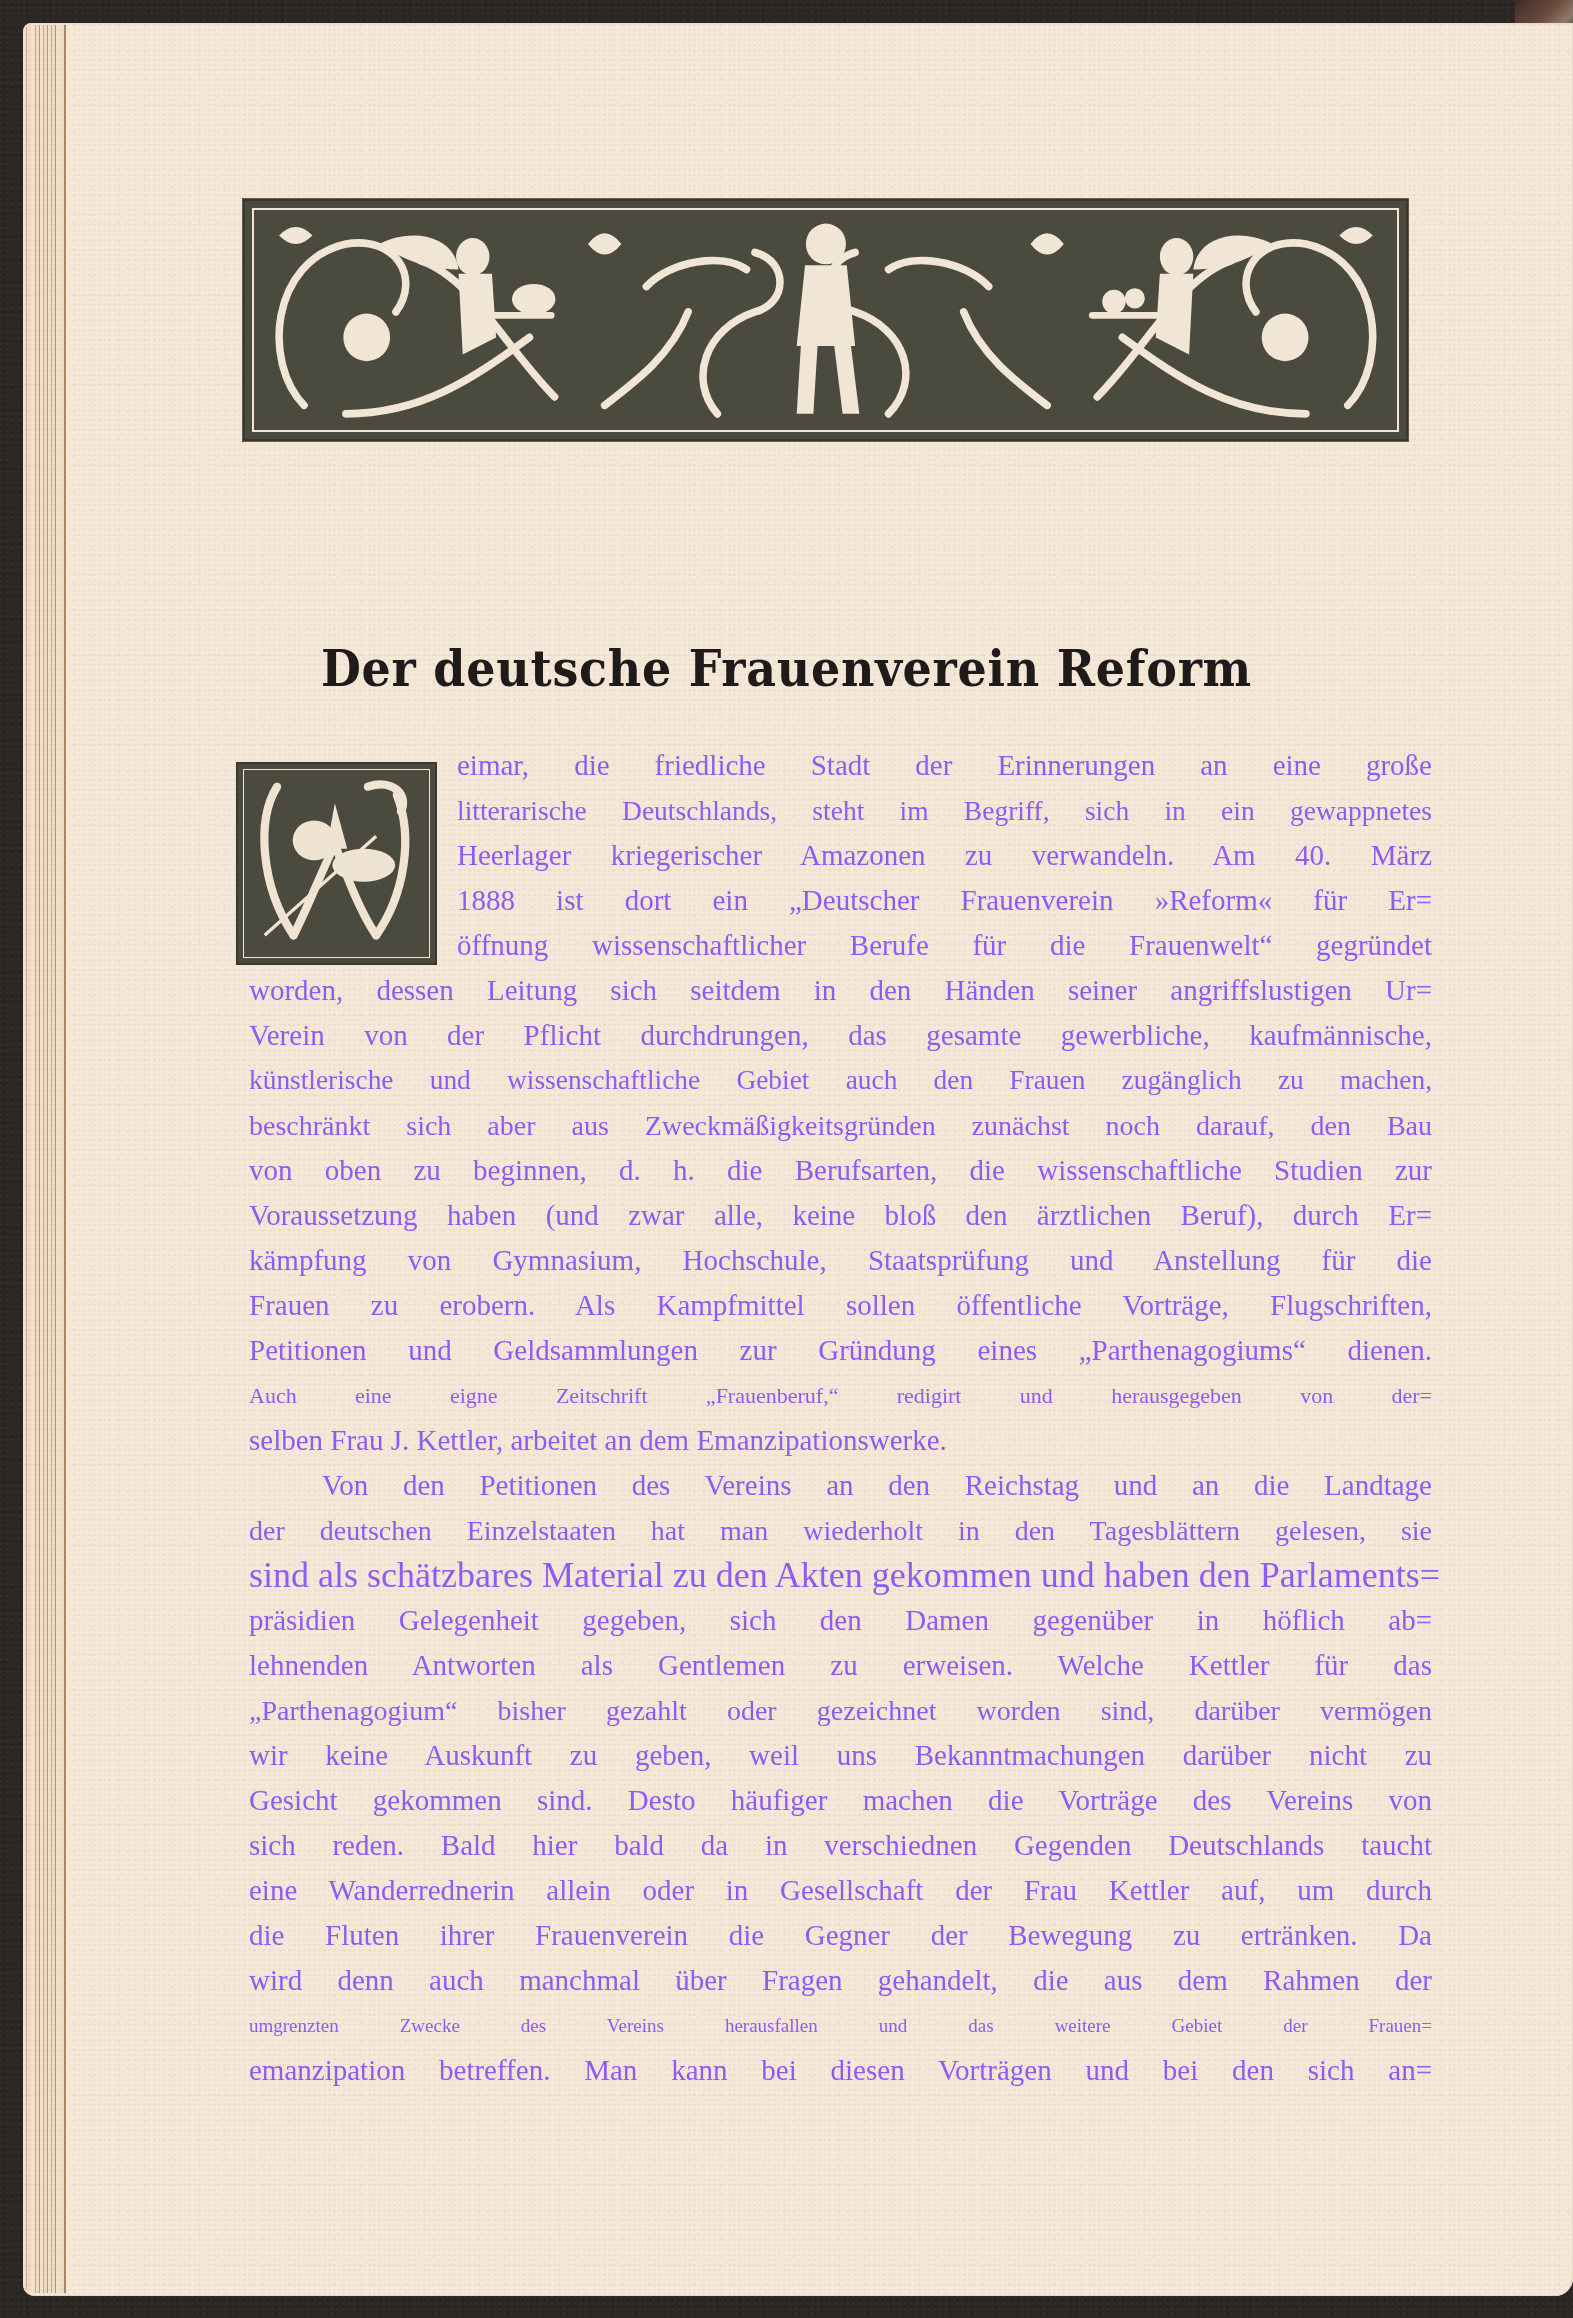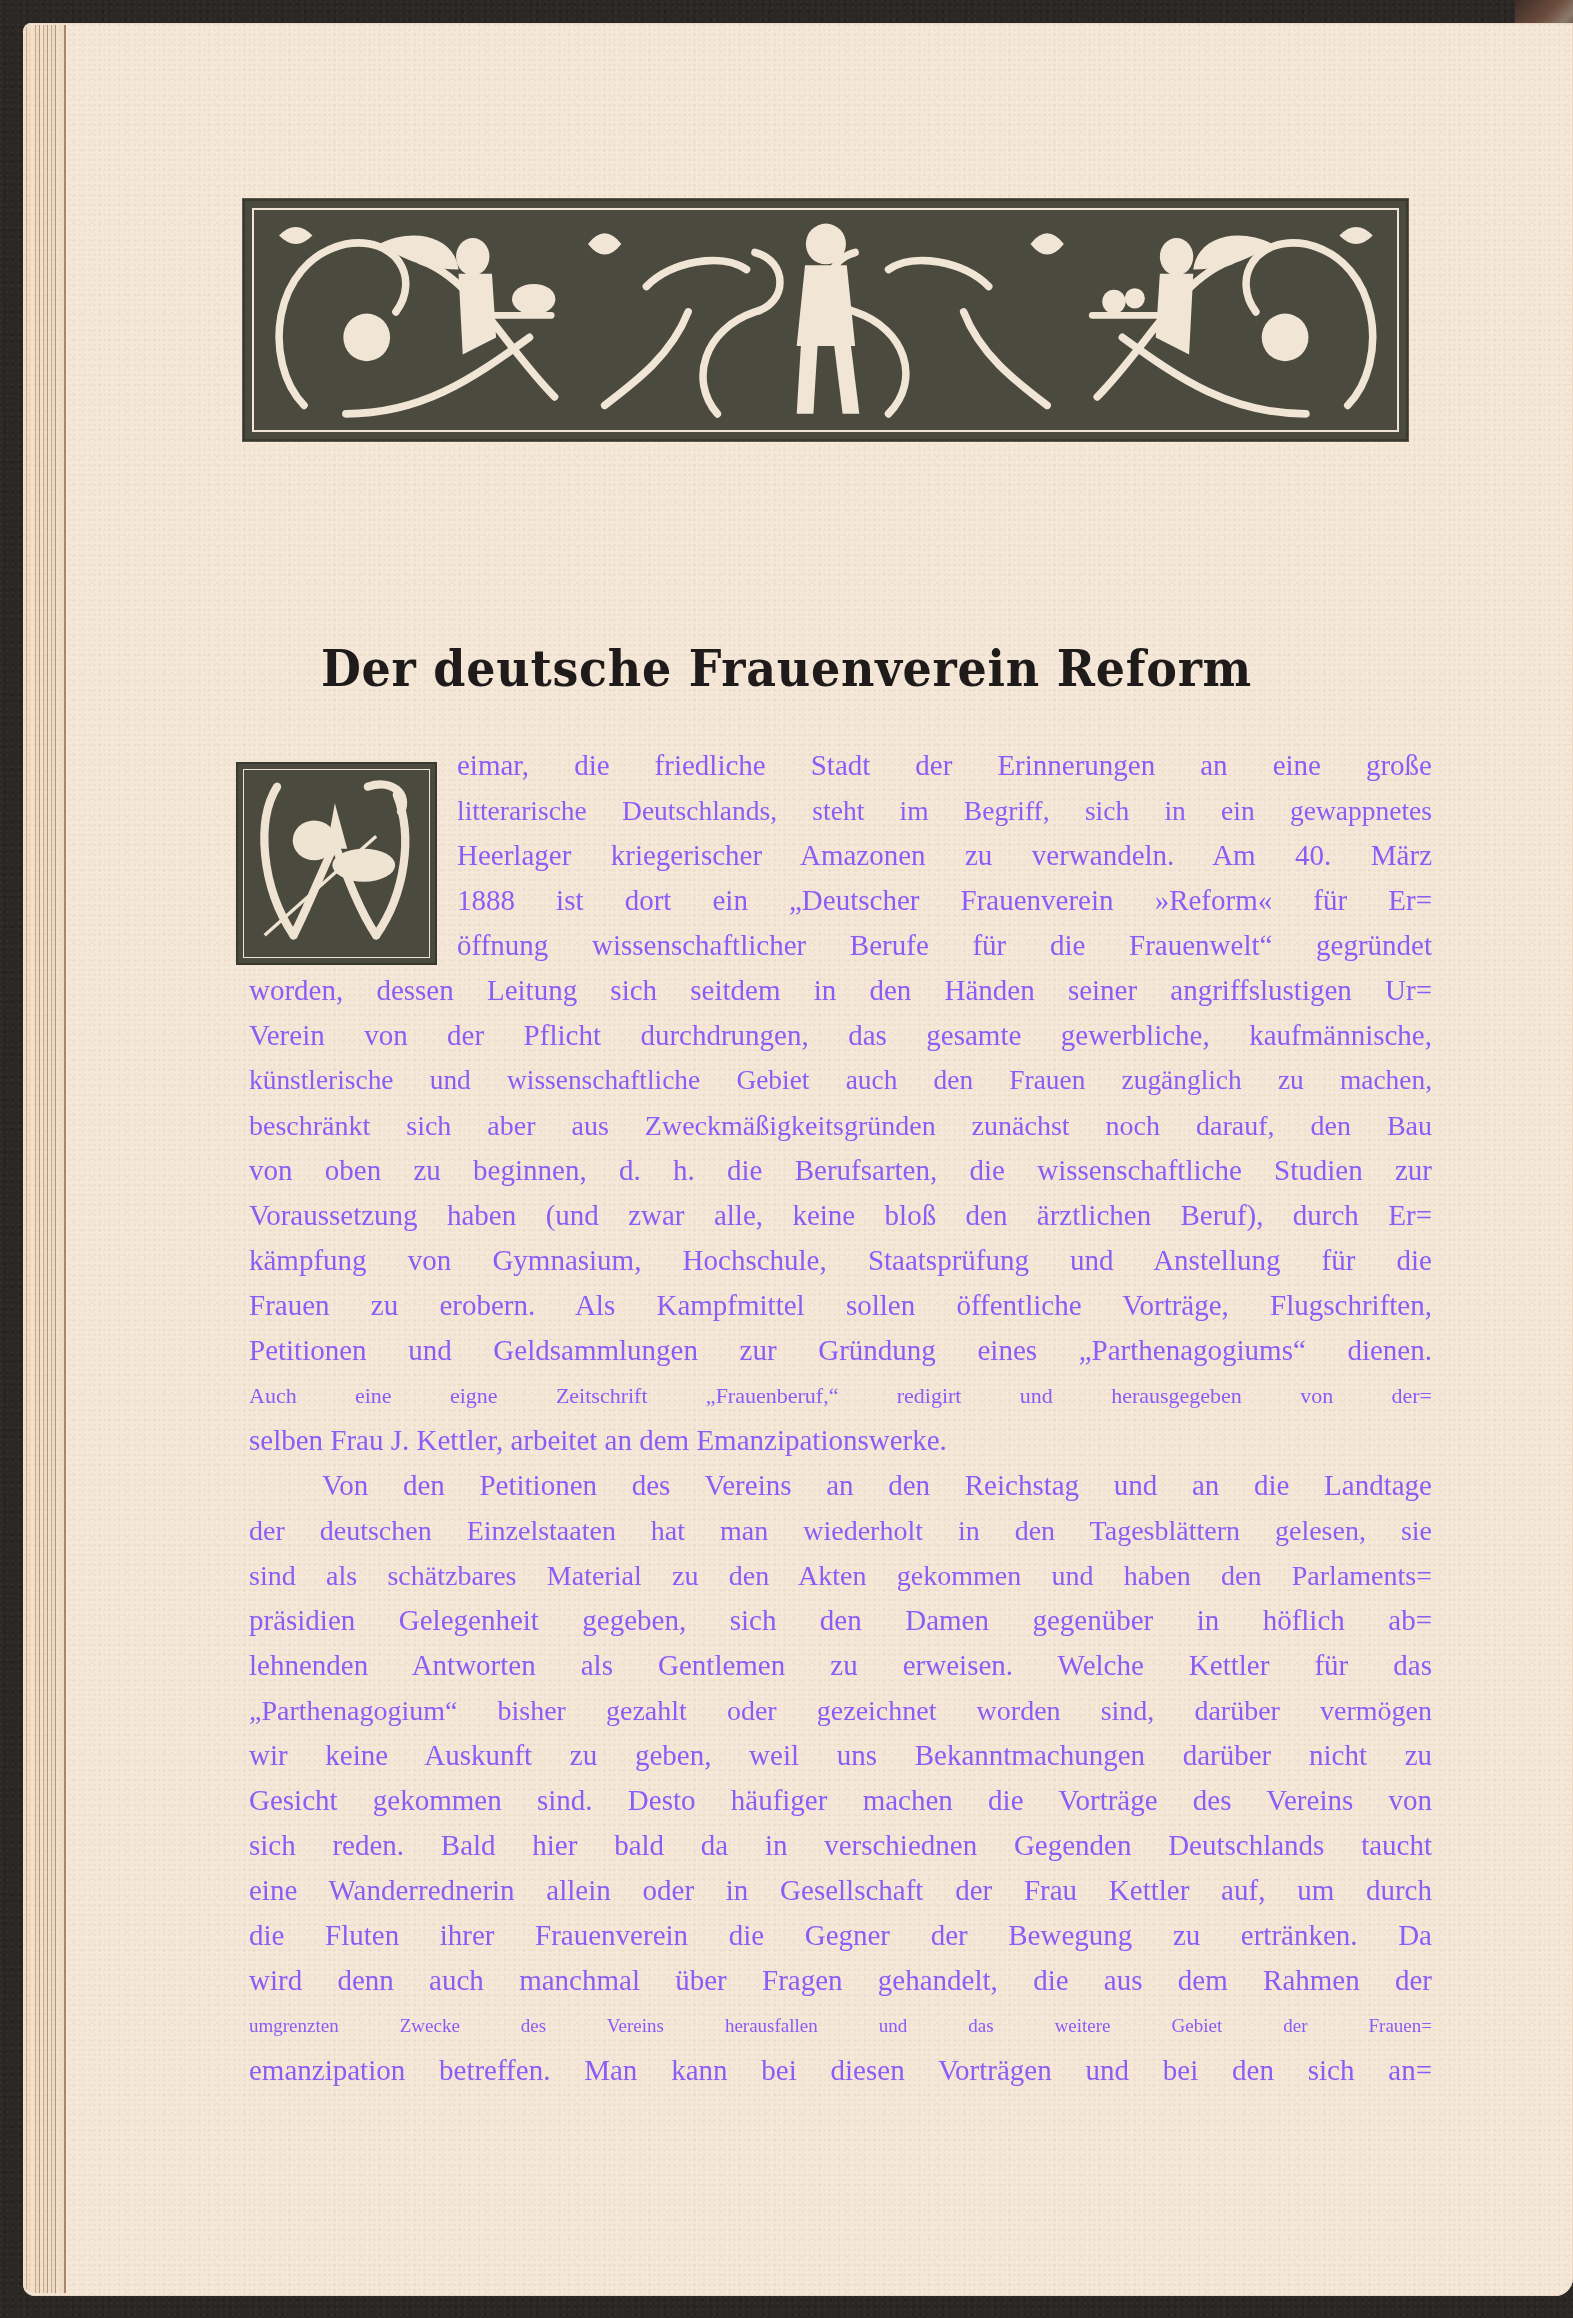--- a/index.html
+++ b/index.html
@@ -262,21 +262,21 @@
   <div class="line" style="font-size: 28px;">beschränkt sich aber aus Zweckmäßigkeitsgründen zunächst noch darauf, den Bau</div>
   <div class="line">von oben zu beginnen, d. h. die Berufsarten, die wissenschaftliche Studien zur</div>
   <div class="line">Voraussetzung haben (und zwar alle, keine bloß den ärztlichen Beruf), durch Er=</div>
   <div class="line">kämpfung von Gymnasium, Hochschule, Staatsprüfung und Anstellung für die</div>
   <div class="line">Frauen zu erobern. Als Kampfmittel sollen öffentliche Vorträge, Flugschriften,</div>
   <div class="line">Petitionen und Geldsammlungen zur Gründung eines „Parthenagogiums“ dienen.</div>
   <div class="line" style="font-size: 22px;">Auch eine eigne Zeitschrift „Frauenberuf,“ redigirt und herausgegeben von der=</div>
   <div class="line last">selben Frau J. Kettler, arbeitet an dem Emanzipationswerke.</div>
   <div class="line indent-para">Von den Petitionen des Vereins an den Reichstag und an die Landtage</div>
   <div class="line" style="font-size: 28px;">der deutschen Einzelstaaten hat man wiederholt in den Tagesblättern gelesen, sie</div>
-  <div class="line" style="font-size: 28px;">sind als schätzbares Material zu den Akten gekommen und haben den Parlaments=</div>
+  <div class="line" style="font-size: 36px;">sind als schätzbares Material zu den Akten gekommen und haben den Parlaments=</div>
   <div class="line">präsidien Gelegenheit gegeben, sich den Damen gegenüber in höflich ab=</div>
   <div class="line">lehnenden Antworten als Gentlemen zu erweisen. Welche Kettler für das</div>
   <div class="line" style="font-size: 28px;">„Parthenagogium“ bisher gezahlt oder gezeichnet worden sind, darüber vermögen</div>
   <div class="line">wir keine Auskunft zu geben, weil uns Bekanntmachungen darüber nicht zu</div>
   <div class="line">Gesicht gekommen sind. Desto häufiger machen die Vorträge des Vereins von</div>
   <div class="line">sich reden. Bald hier bald da in verschiednen Gegenden Deutschlands taucht</div>
   <div class="line">eine Wanderrednerin allein oder in Gesellschaft der Frau Kettler auf, um durch</div>
   <div class="line">die Fluten ihrer Frauenverein die Gegner der Bewegung zu ertränken. Da</div>
   <div class="line">wird denn auch manchmal über Fragen gehandelt, die aus dem Rahmen der</div>
   <div class="line" style="font-size: 19px;">umgrenzten Zwecke des Vereins herausfallen und das weitere Gebiet der Frauen=</div>

